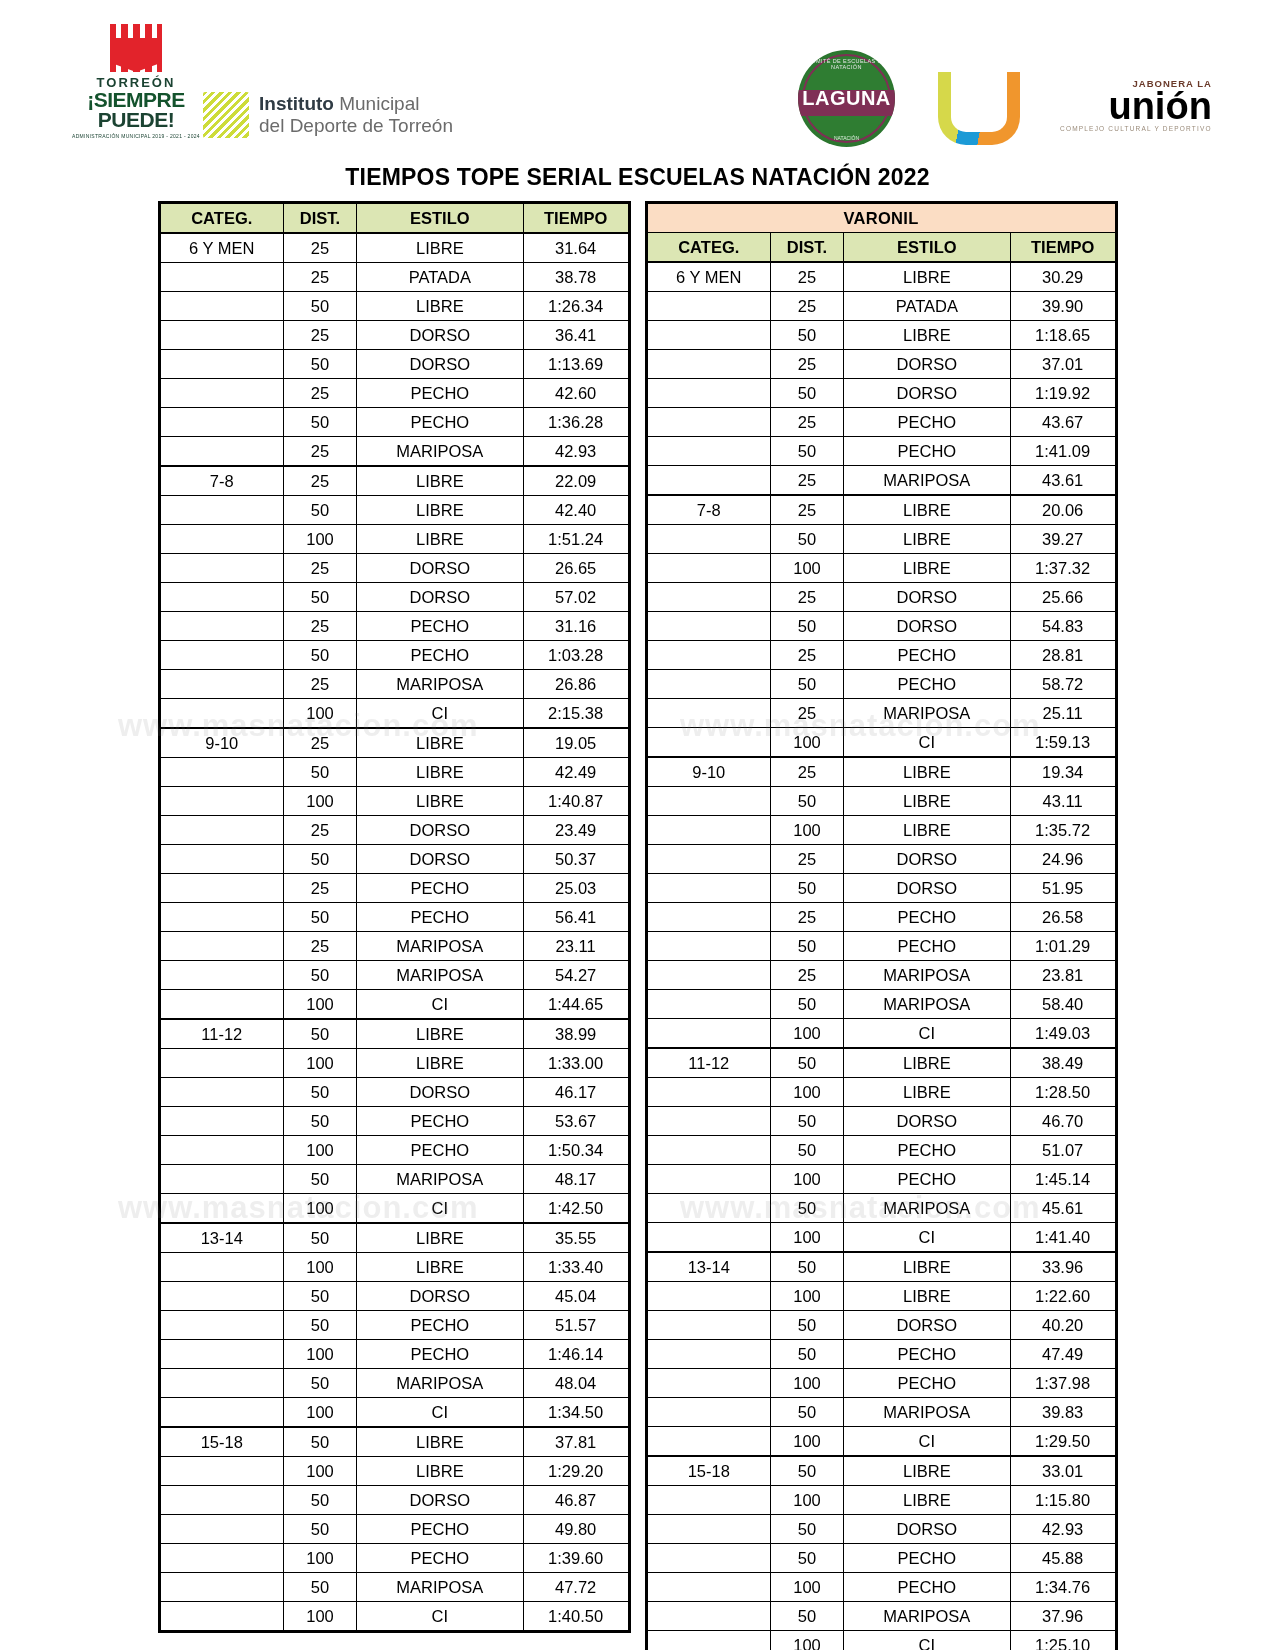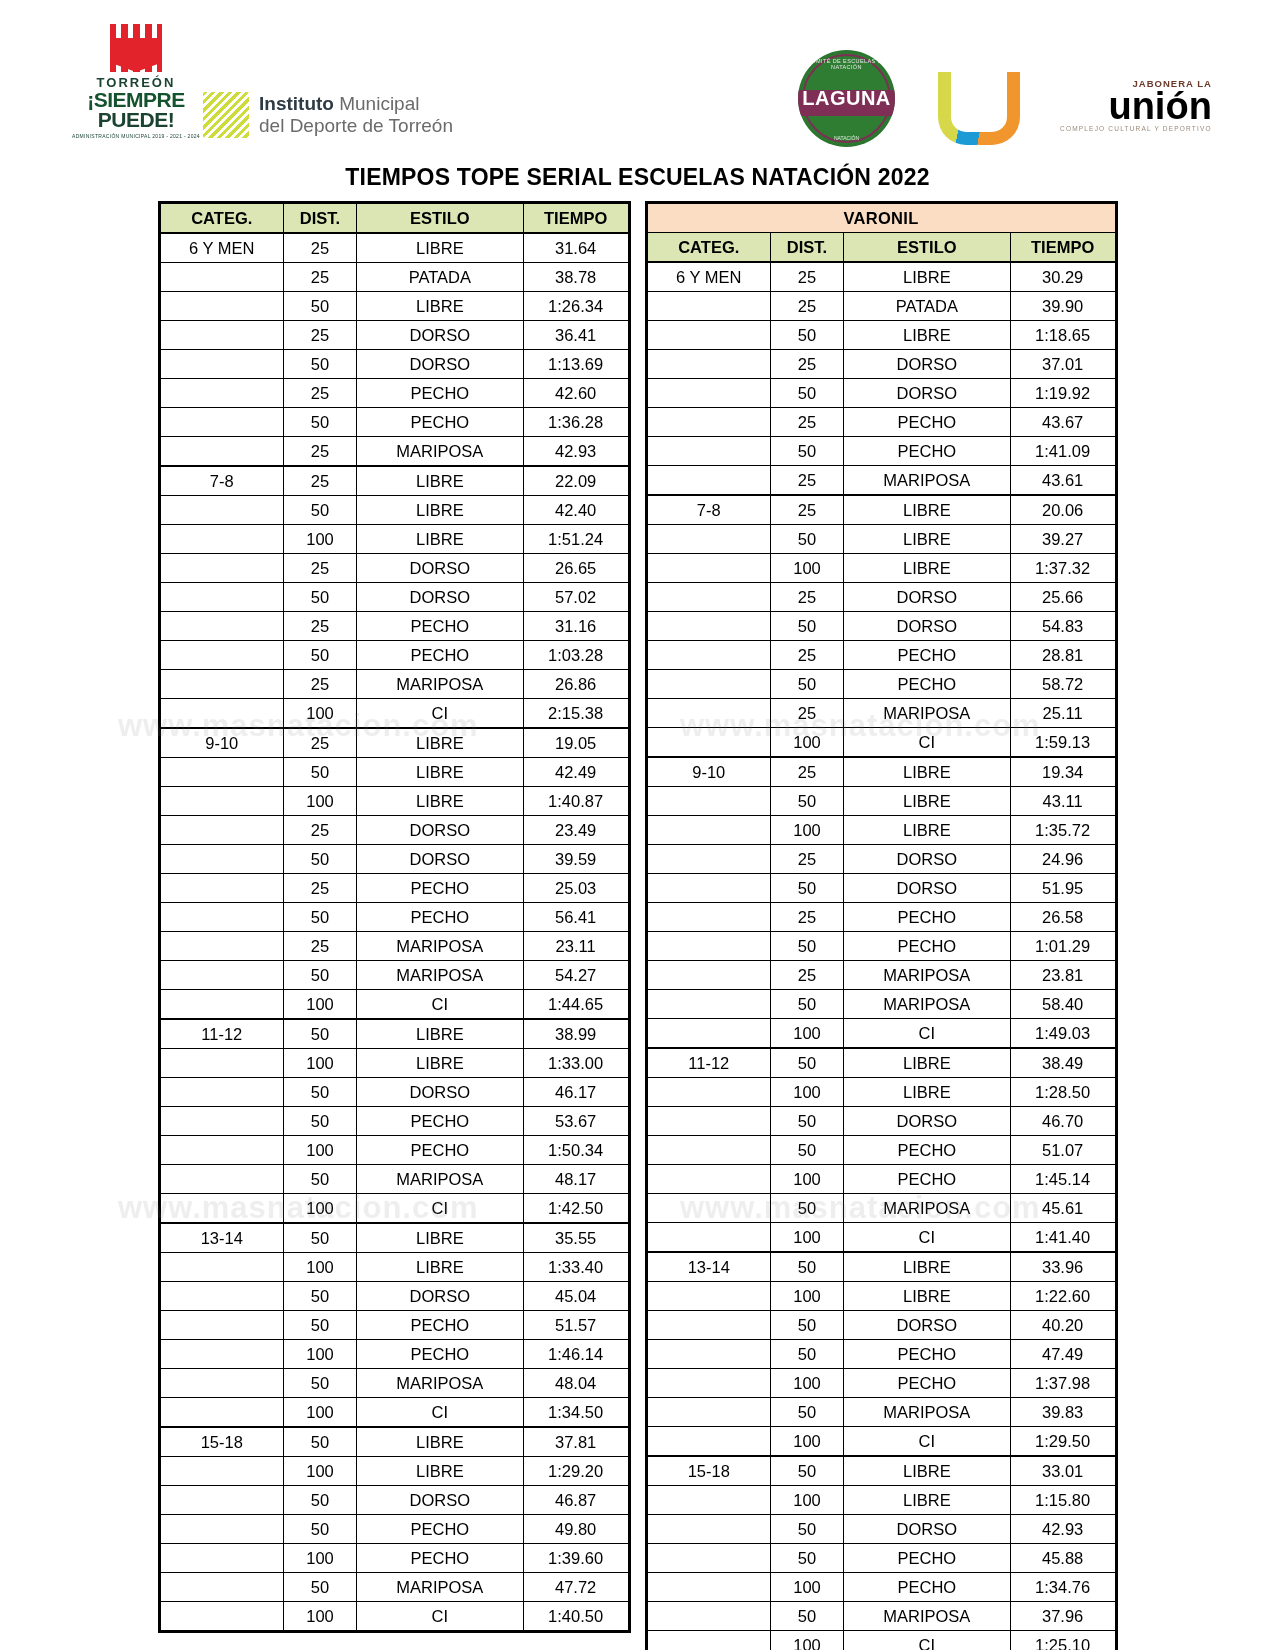--- a/index.html
+++ b/index.html
@@ -382,21 +382,21 @@
           <tr>
             <td></td>
             <td>25</td>
             <td>DORSO</td>
             <td>23.49</td>
           </tr>
           <tr>
             <td></td>
             <td>50</td>
             <td>DORSO</td>
-            <td>39.59</td>
+            <td>50.37</td>
           </tr>
           <tr>
             <td></td>
             <td>25</td>
             <td>PECHO</td>
             <td>25.03</td>
           </tr>
           <tr>
             <td></td>
             <td>50</td>

